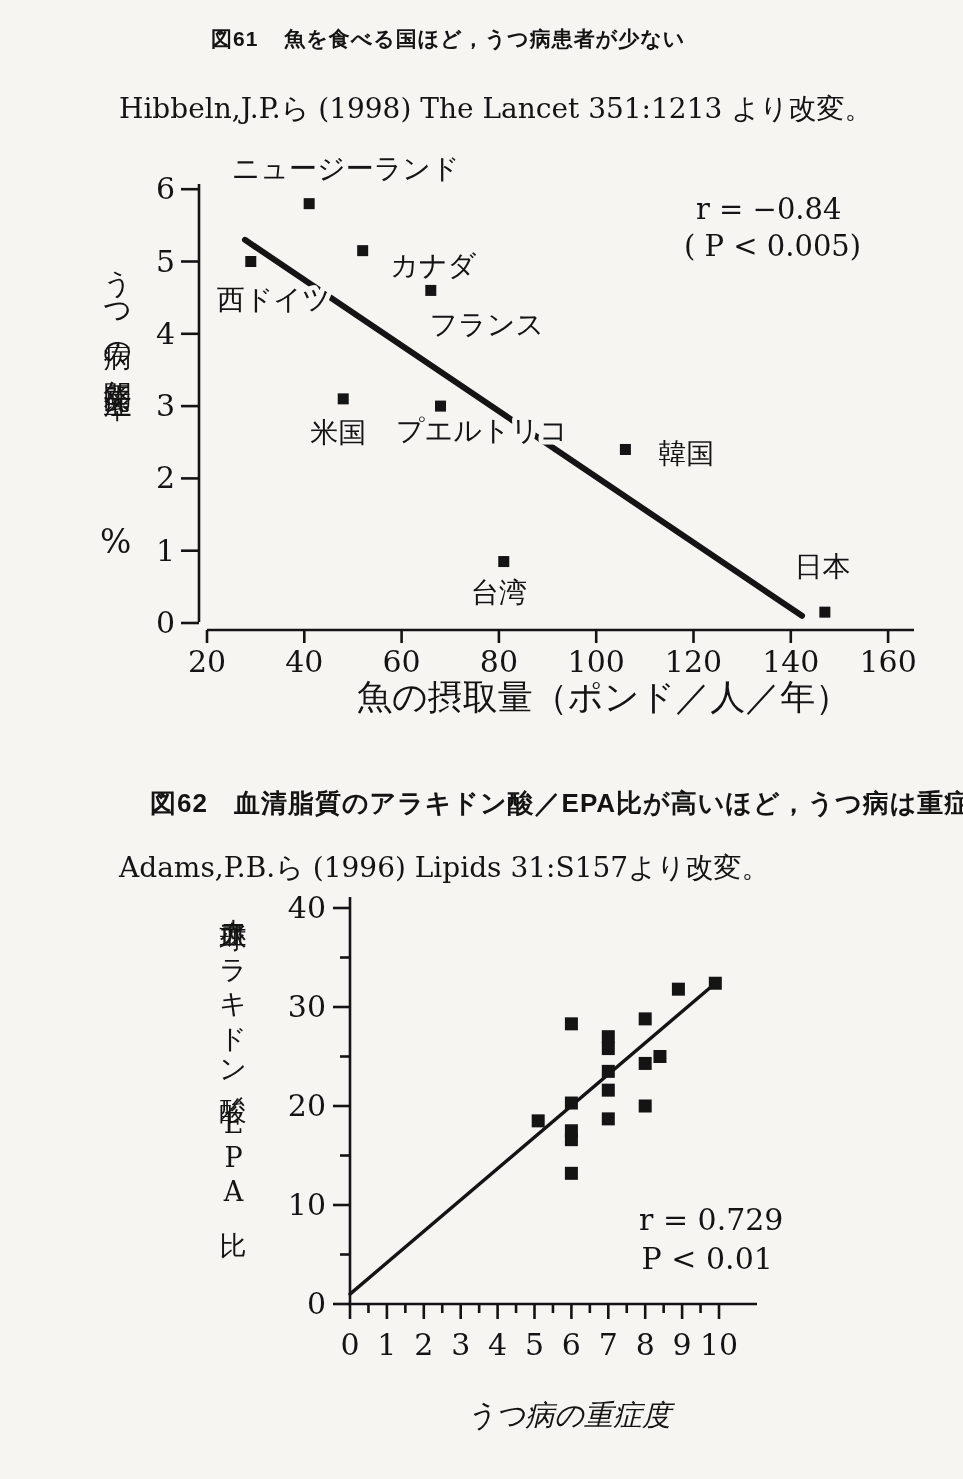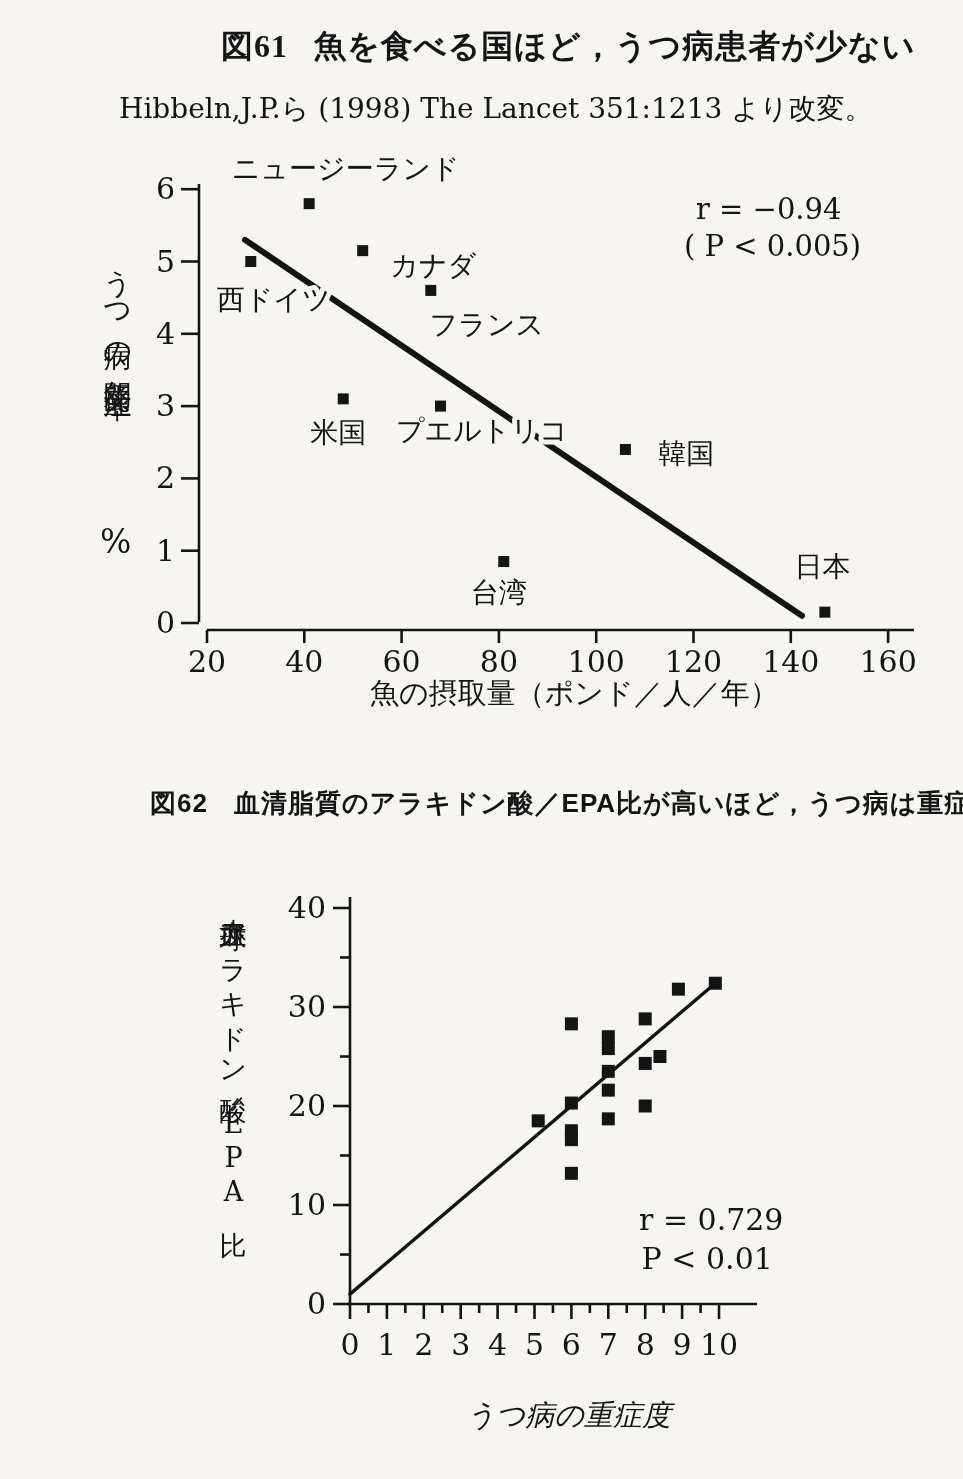--- a/index.html
+++ b/index.html
@@ -149,41 +149,42 @@
       <rect x="601.8" y="1042.08" width="13" height="13" fill="#141414"></rect>
       <rect x="601.8" y="1030.2" width="13" height="13" fill="#141414"></rect>
       <rect x="638.7" y="1099.5" width="13" height="13" fill="#141414"></rect>
       <rect x="638.7" y="1056.93" width="13" height="13" fill="#141414"></rect>
       <rect x="638.7" y="1012.38" width="13" height="13" fill="#141414"></rect>
       <rect x="653.46" y="1050" width="13" height="13" fill="#141414"></rect>
       <rect x="671.9100000000001" y="982.6800000000001" width="13" height="13" fill="#141414"></rect>
       <rect x="708.81" y="976.74" width="13" height="13" fill="#141414"></rect>
     </svg>
 
-  <div class="abs heading" style="left:221px;top:25px;font-size:32px;font-family:Liberation Serif, serif;">
+  <div class="abs heading" style="left:211px;top:25px;font-size:21px;">
     <span class="fig-no">図61</span><span>魚を食べる国ほど，うつ病患者が少ない</span>
   </div>
 
   <div class="abs citation" style="left:95px;top:90px;">Hibbeln,J.P.ら (1998) The Lancet 351:1213 より改変。</div>
 
   <div class="abs vlabel" style="left:103px;top:250px;font-size:28px;">うつ病の年間発症率</div>
 
   <div class="abs" style="left:100px;top:522px;font-size:33px;">%</div>
 
-  <div class="abs" style="left:370px;top:674px;font-size:29px;">魚の摂取量（ポンド／人／年）</div>
+  <div class="abs" style="left:357px;top:674px;font-size:35px;">魚の摂取量（ポンド／人／年）</div>
 
   <div class="abs stats" style="left:684px;top:191px;font-size:29px;">
-    <div style="padding-left:12px;">r = −0.94</div>
+    <div style="padding-left:12px;">r = −0.84</div>
     <div>( P &lt; 0.005)</div>
   </div>
 
   <div class="abs heading" style="left:150px;top:786px;font-size:26px;">
     <span class="fig-no">図62</span><span>血清脂質のアラキドン酸／EPA比が高いほど，うつ病は重症</span>
   </div>
 
+  <div class="abs citation" style="left:95px;top:849px;">Adams,P.B.ら (1996) Lipids 31:S157より改変。</div>
 
   <div class="abs vlabel" style="left:220px;top:897px;font-size:27px;">赤血球アラキドン酸／EPA比</div>
 
   <div class="abs" style="left:466px;top:1396px;font-size:29px;font-style:italic;">うつ病の重症度</div>
 
   <div class="abs stats" style="left:631px;top:1200px;font-size:30px;line-height:39px;text-align:center;">
     <div style="padding-left:8px;">r = 0.729</div>
     <div>P &lt; 0.01</div>
   </div>
 

